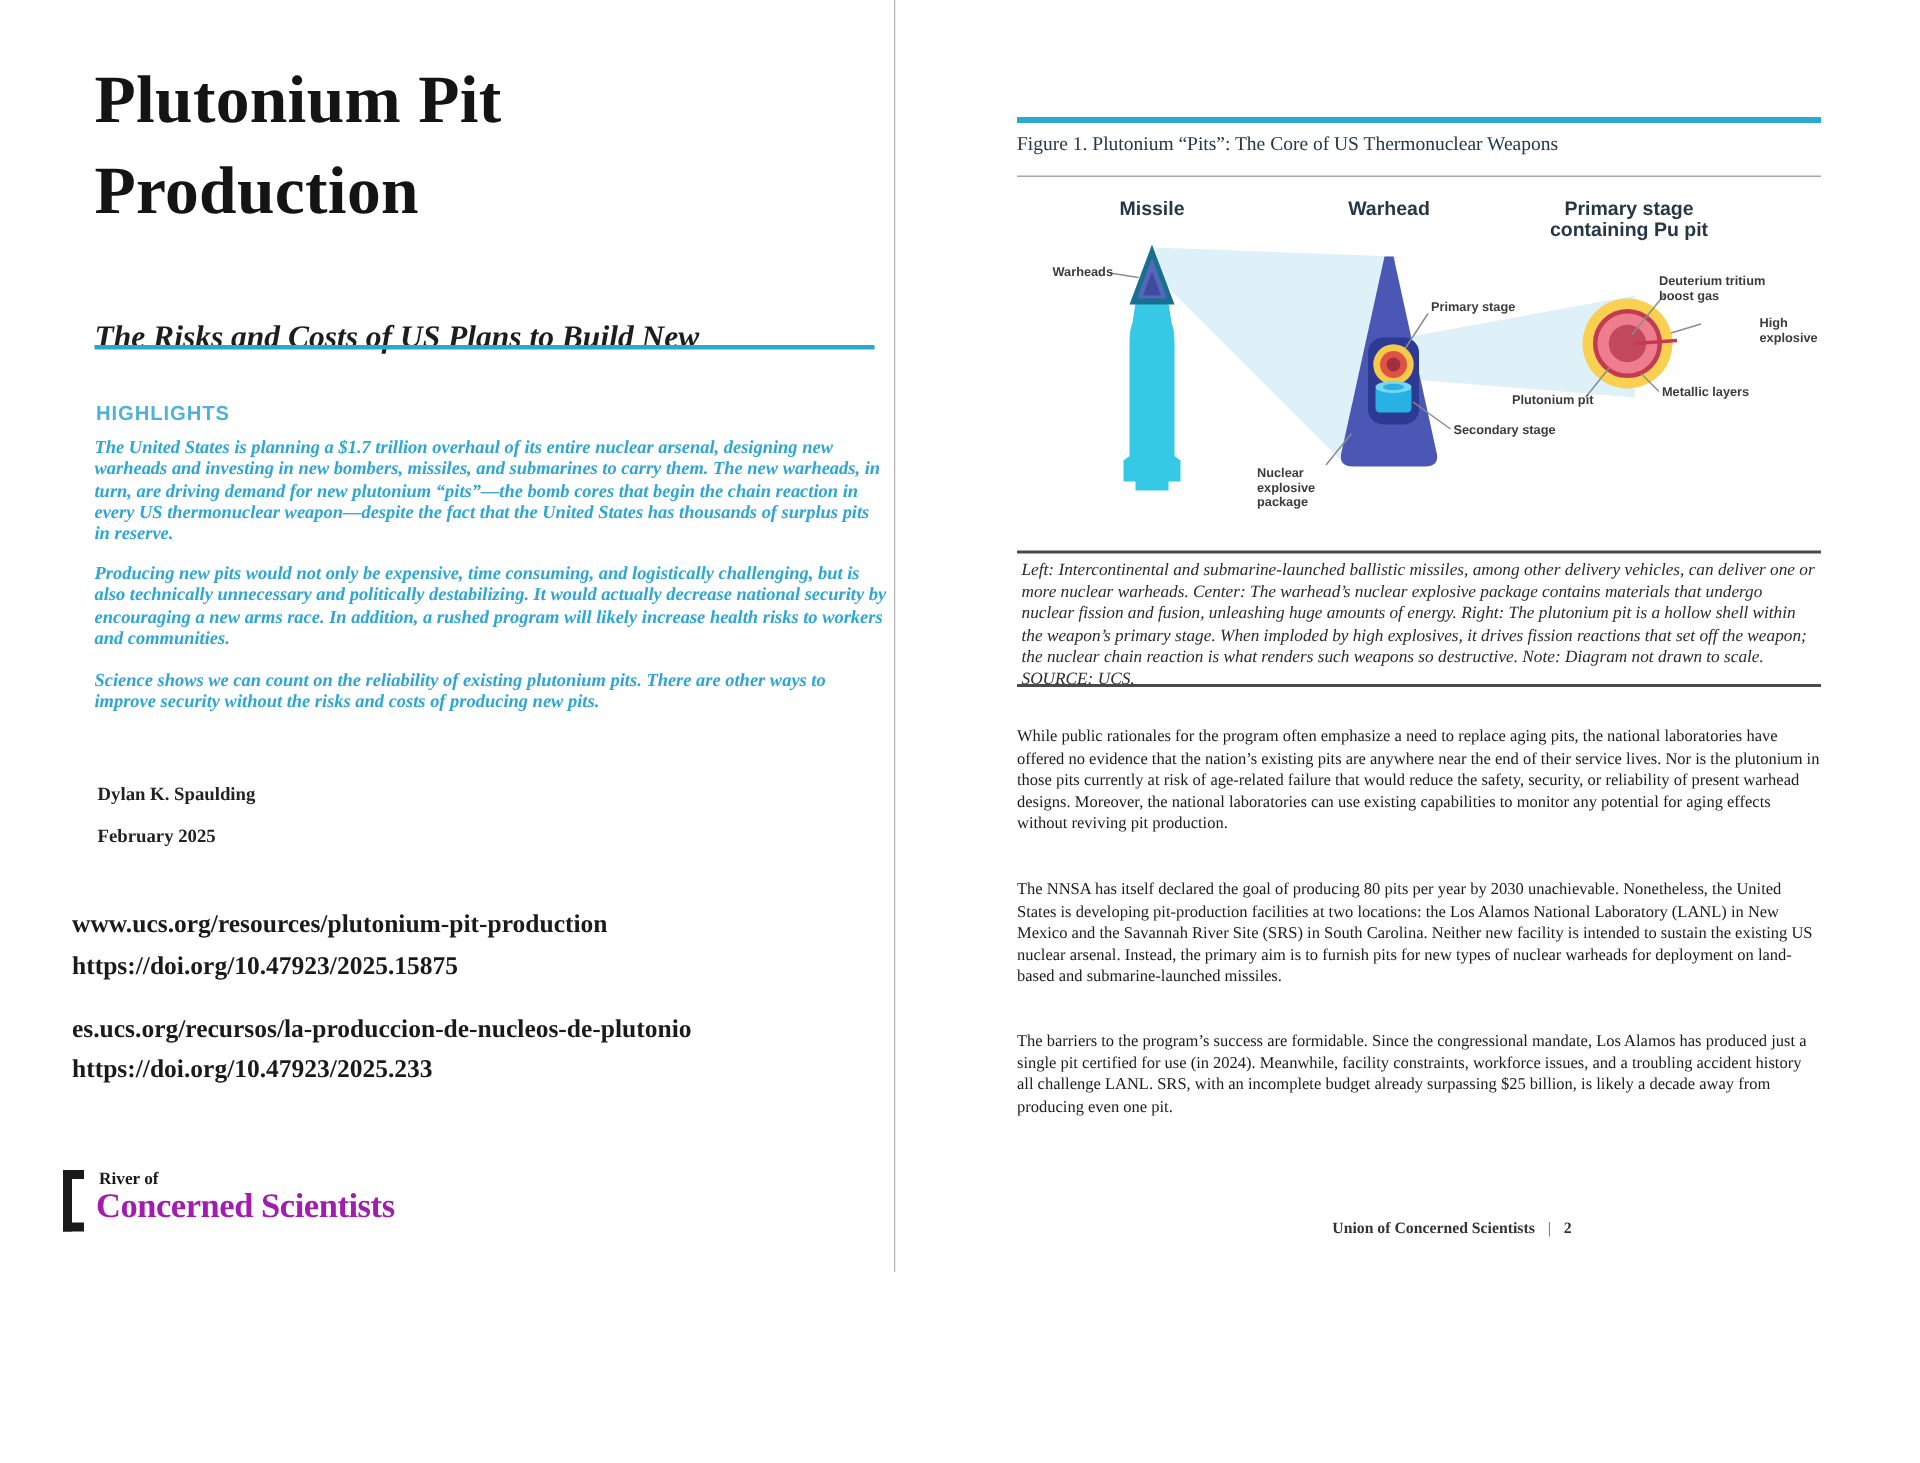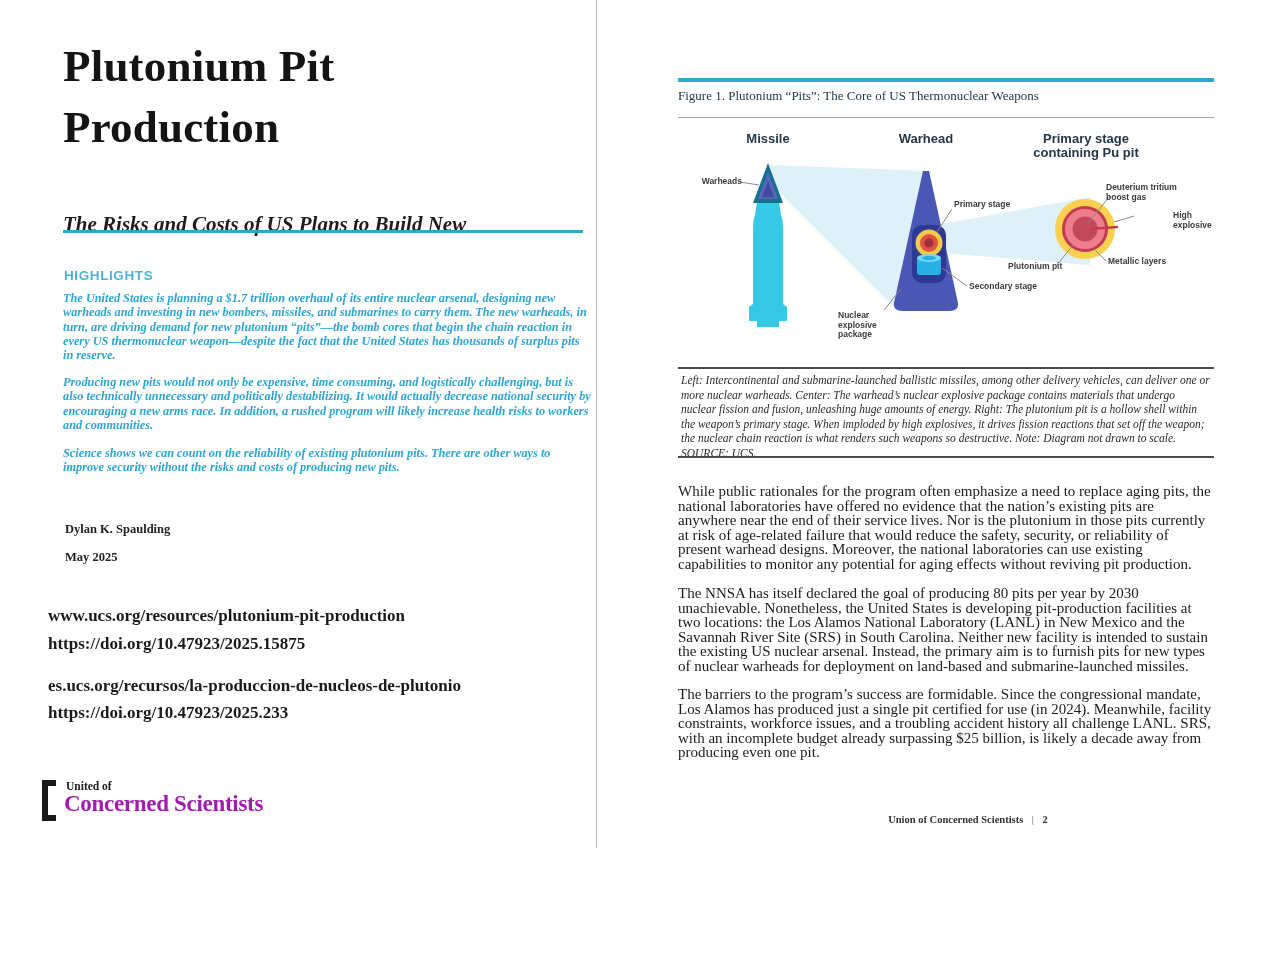--- a/index.html
+++ b/index.html
@@ -64,21 +64,21 @@
   .fl-primary-stage { left: 276px; top: 81px; }
   .fl-secondary-stage { left: 291px; top: 163px; }
   .fl-nuclear-explosive { left: 160px; top: 192px; width: 70px; }
   .fl-deuterium { left: 428px; top: 64px; width: 78px; }
   .fl-high-explosive { left: 458px; top: 92px; padding-left: 37px; }
   .fl-metallic { left: 430px; top: 138px; }
   .fl-plutonium { left: 330px; top: 143px; }
 
   .caption { position: absolute; left: 84px; top: 373px; width: 530px; font-size: 11.5px;
              line-height: 14.6px; font-style: italic; color: #2b2b2b; }
-  .bodyp { position: absolute; left: 81px; width: 536px; font-size: 15px; line-height: 14.6px; color: #1b1b1b; }
+  .bodyp { position: absolute; left: 81px; width: 536px; font-size: 11px; line-height: 14.6px; color: #1b1b1b; }
   .bp-1 { top: 484px; }
   .bp-2 { top: 586px; }
   .bp-3 { top: 687px; }
 
   .pg-footer { position: absolute; left: 81px; top: 814px; width: 536px; text-align: center;
                font-size: 10.5px; color: #333; }
   .pg-footer .f-name { font-weight: 700; margin-left: 44px; }
   .pg-footer .f-sep { margin: 0 6px; color: #555; }
   .pg-footer .f-num { font-weight: 700; }
 </style>
@@ -96,31 +96,31 @@
       <span>The Risks and Costs of US Plans to Build New</span>
     </h2>
     <div class="rule-left"></div>
 
     <div class="hl-heading">HIGHLIGHTS</div>
     <p class="hl hl-1">The United States is planning a $1.7 trillion overhaul of its entire nuclear arsenal, designing new warheads and investing in new bombers, missiles, and submarines to carry them. The new warheads, in turn, are driving demand for new plutonium “pits”—the bomb cores that begin the chain reaction in every US thermonuclear weapon—despite the fact that the United States has thousands of surplus pits in reserve.</p>
     <p class="hl hl-2">Producing new pits would not only be expensive, time consuming, and logistically challenging, but is also technically unnecessary and politically destabilizing. It would actually decrease national security by encouraging a new arms race. In addition, a rushed program will likely increase health risks to workers and communities.</p>
     <p class="hl hl-3">Science shows we can count on the reliability of existing plutonium pits. There are other ways to improve security without the risks and costs of producing new pits.</p>
 
     <div class="author">Dylan K. Spaulding</div>
-    <div class="pubdate">May 2025</div>
+    <div class="pubdate">February 2025</div>
 
     <div class="doclink link-1">www.ucs.org/resources/plutonium-pit-production</div>
     <div class="doclink link-2">https://doi.org/10.47923/2025.15875</div>
     <div class="doclink link-3">es.ucs.org/recursos/la-produccion-de-nucleos-de-plutonio</div>
     <div class="doclink link-4">https://doi.org/10.47923/2025.233</div>
 
     <div class="logo">
       <div class="logo-bracket"></div>
       <div class="logo-text">
-        <span class="logo-top">United of</span>
+        <span class="logo-top">River of</span>
         <span class="logo-bottom">Concerned Scientists</span>
       </div>
     </div>
   </div>
 
   <div class="page-divider"></div>
 
   <div class="page page-right">
     <div class="rule-right"></div>
     <div class="fig-title">Figure 1. Plutonium “Pits”: The Core of US Thermonuclear Weapons</div>

